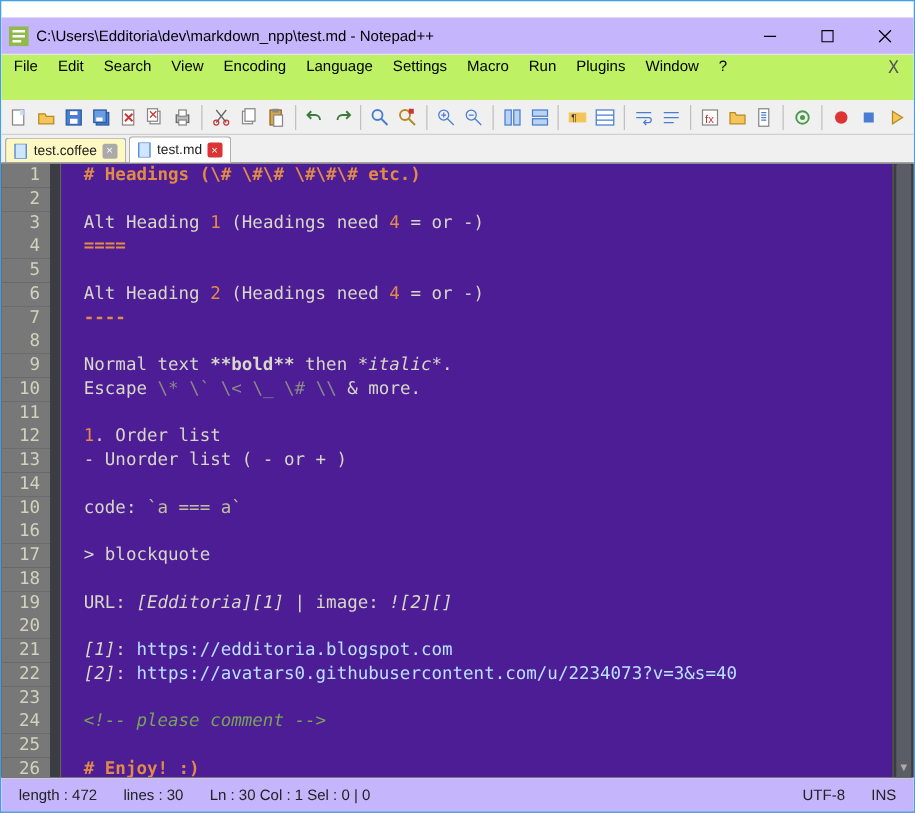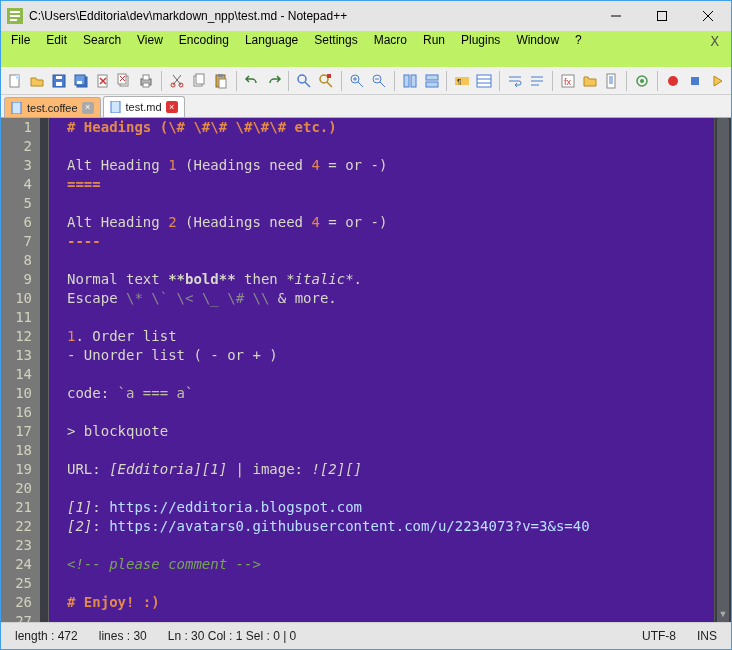--- a/index.html
+++ b/index.html
@@ -11,25 +11,26 @@
   height: 650px;
   overflow: hidden;
   border: 1px solid #409fe8;
   display: flex;
   flex-direction: column;
 }
 
 
 .titlebar {
   height: 30px;
-  background: #e5e5e5;
+  background: #c4b5fd;
   display: flex;
   align-items: center;
   padding-left: 6px;
   border-bottom: 1px solid #e5e5e5;
+  margin-top: 13px;
 }
 .titlebar .appicon { width: 16px; height: 16px; margin-right: 6px; }
 .titlebar .title { flex: 1; font-size: 12px; color: #000; }
 .titlebar .winbtn { width: 46px; height: 30px; display: flex; align-items: center; justify-content: center; color: #000; }
 
 
 .menubar {
   height: 21px;
   background: #bef264;
   display: flex;
@@ -67,21 +68,21 @@
   display: flex;
   align-items: flex-end;
   padding: 0 3px;
 }
 .tab {
   display: flex;
   align-items: center;
   height: 20px;
   padding: 0 6px;
   margin-right: 2px;
-  background: #fdba74;
+  background: #fef9c3;
   border: 1px solid #b0b0b0;
   border-bottom: none;
   border-radius: 3px 3px 0 0;
   font-size: 11px;
   color: #222;
   gap: 4px;
 }
 .tab.active {
   background: #fff;
   height: 21px;
@@ -141,21 +142,21 @@
   position: relative;
 }
 .scrollbar-v .thumb { position:absolute; top:0; left:2px; right:2px; height:520px; background:#5a5d64; border-radius:2px; }
 .scrollbar-v .arrow { position:absolute; left:0; right:0; height:17px; display:flex; align-items:center; justify-content:center; color:#aaa; font-size:9px;}
 .scrollbar-v .arrow.up{top:0;}
 .scrollbar-v .arrow.down{bottom:0;}
 
 
 .statusbar {
   height: 23px;
-  background: #e5e5e5;
+  background: #c4b5fd;
   border-top: 1px solid #d0d0d0;
   display: flex;
   font-size: 12px;
   color: #222;
   padding: 13px 4px;
 }
 .statusbar .cell { padding: 0 10px; border-right: 1px solid #d4d4d4; height: 100%; display:flex; align-items:center; }
 .statusbar .cell:last-child { border-right: none; }
 .statusbar .flex { flex: 1; }
 

